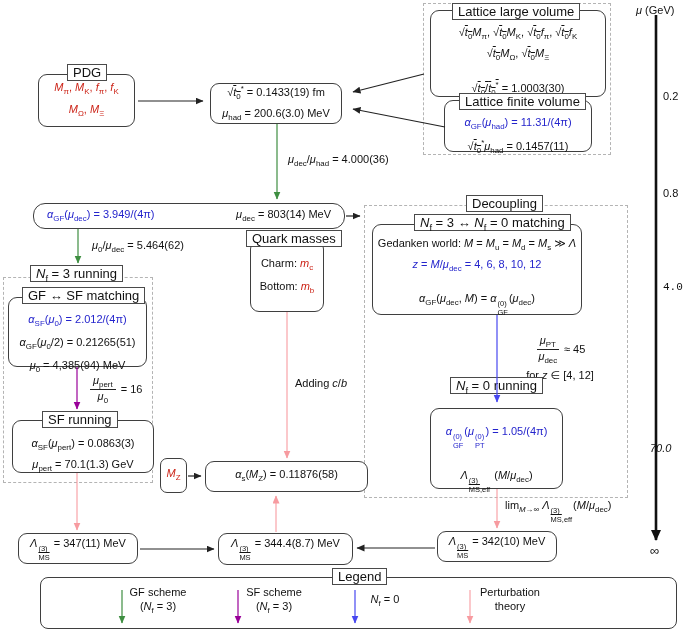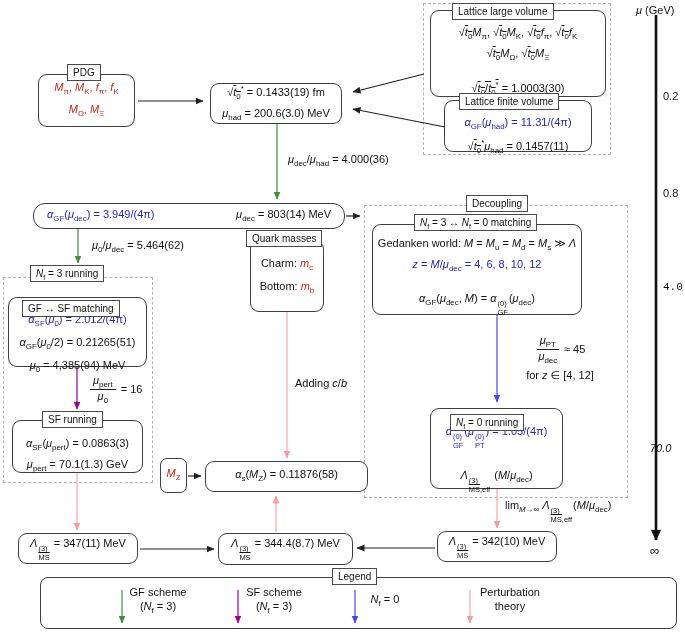--- a/index.html
+++ b/index.html
@@ -3,21 +3,21 @@
 <meta charset="utf-8">
 <style>
   html,body{margin:0;padding:0;background:#fff;}
   .canvas{position:relative;width:685px;height:640px;background:#fff;overflow:hidden;
           font-family:"Liberation Sans","DejaVu Sans",sans-serif;font-size:11px;color:#111;}
   *{box-sizing:border-box;}
   .dash{position:absolute;border:1px dashed #b4b4b4;background:transparent;z-index:1;}
   .box{position:absolute;border:1px solid #3f3f3f;border-radius:9px;background:#fff;z-index:2;
        text-align:center;color:#111;}
   .tab{position:absolute;border:1px solid #4a4a4a;background:#fff;padding:0 5px;height:17px;
-       line-height:15px;font-size:10px;white-space:nowrap;z-index:4;text-align:center;}
+       line-height:15px;font-size:13px;white-space:nowrap;z-index:4;text-align:center;}
   .lbl{position:absolute;z-index:3;white-space:nowrap;line-height:14px;}
   .col{display:flex;flex-direction:column;justify-content:center;height:100%;}
   .ln{line-height:16px;white-space:nowrap;}
   .blue{color:#2424cc;}
   .red{color:#cc2418;}
   sub,sup{font-size:0.72em;}
   i{font-style:italic;}
   .ov{text-decoration:overline;}
   .fr{display:inline-flex;flex-direction:column;align-items:center;vertical-align:middle;
       line-height:1.15;margin:0 2px;text-align:right;}
@@ -89,23 +89,23 @@
         <span class="sd"><span class="ov">MS</span>,eff</span>
       </span>(<i>M</i>/<i>μ</i><sub>dec</sub>)</div>
 
   <div class="tab" style="left:30px;top:265px;"><i>N</i><sub>f</sub> = 3 running</div>
 
   <div class="box" style="left:8px;top:297px;width:139px;height:70px;padding-top:12px;">
     <div class="ln blue" style="line-height:18px;"><i>α</i><sub>SF</sub>(<i>μ</i><sub>0</sub>) = 2.012/(4π)</div>
     <div class="ln" style="line-height:18px;"><i>α</i><sub>GF</sub>(<i>μ</i><sub>0</sub>/2) = 0.21265(51)</div>
     <div class="ln" style="line-height:18px;"><i>μ</i><sub>0</sub> = 4,385(94) MeV</div>
   </div>
-  <div class="tab" style="left:22px;top:300px;">GF ↔ SF matching</div>
-
-  <div class="box" style="left:12px;top:420px;width:131px;height:53px;padding-top:14px;">
+  <div class="tab" style="left:22px;top:287px;">GF ↔ SF matching</div>
+
+  <div class="box" style="left:12px;top:420px;width:142px;height:53px;padding-top:14px;">
     <div class="ln" style="line-height:17px;"><i>α</i><sub>SF</sub>(<i>μ</i><sub>pert</sub>) = 0.0863(3)</div>
     <div class="ln" style="line-height:17px;"><i>μ</i><sub>pert</sub> = 70.1(1.3) GeV</div>
   </div>
   <div class="tab" style="left:42px;top:411px;">SF running</div>
 
   <div class="box" style="left:250px;top:240px;width:74px;height:72px;padding:14px 0 12px 0;display:flex;flex-direction:column;justify-content:space-between;">
     <div class="ln"><span>Charm: </span><span class="red"><i>m</i><sub>c</sub></span></div>
     <div class="ln"><span>Bottom: </span><span class="red"><i>m</i><sub>b</sub></span></div>
   </div>
   <div class="tab" style="left:246px;top:230px;">Quark masses</div>
@@ -139,21 +139,21 @@
           <span class="sd">GF</span>
         </span>(<i>μ</i><span class="sc">
           <span class="su">(0)</span>
           <span class="sd">PT</span>
         </span>) = 1.05/(4π)</div>
     <div class="ln" style="margin-top:17px;"><i>Λ</i><span class="sc">
           <span class="su">(3)</span>
           <span class="sd"><span class="ov">MS</span>,eff</span>
         </span> (<i>M</i>/<i>μ</i><sub>dec</sub>)</div>
   </div>
-  <div class="tab" style="left:450px;top:414px;"><i>N</i><sub>f</sub> = 0 running</div>
+  <div class="tab" style="left:450px;top:377px;"><i>N</i><sub>f</sub> = 0 running</div>
 
   <div class="box" style="left:18px;top:533px;width:120px;height:31px;">
     <div class="col">
         <div class="ln"><i>Λ</i><span class="sc">
             <span class="su">(3)</span>
             <span class="sd"><span class="ov">MS</span></span>
           </span> = 347(11) MeV</div>
       </div>
   </div>
   <div class="box" style="left:218px;top:533px;width:135px;height:32px;">

